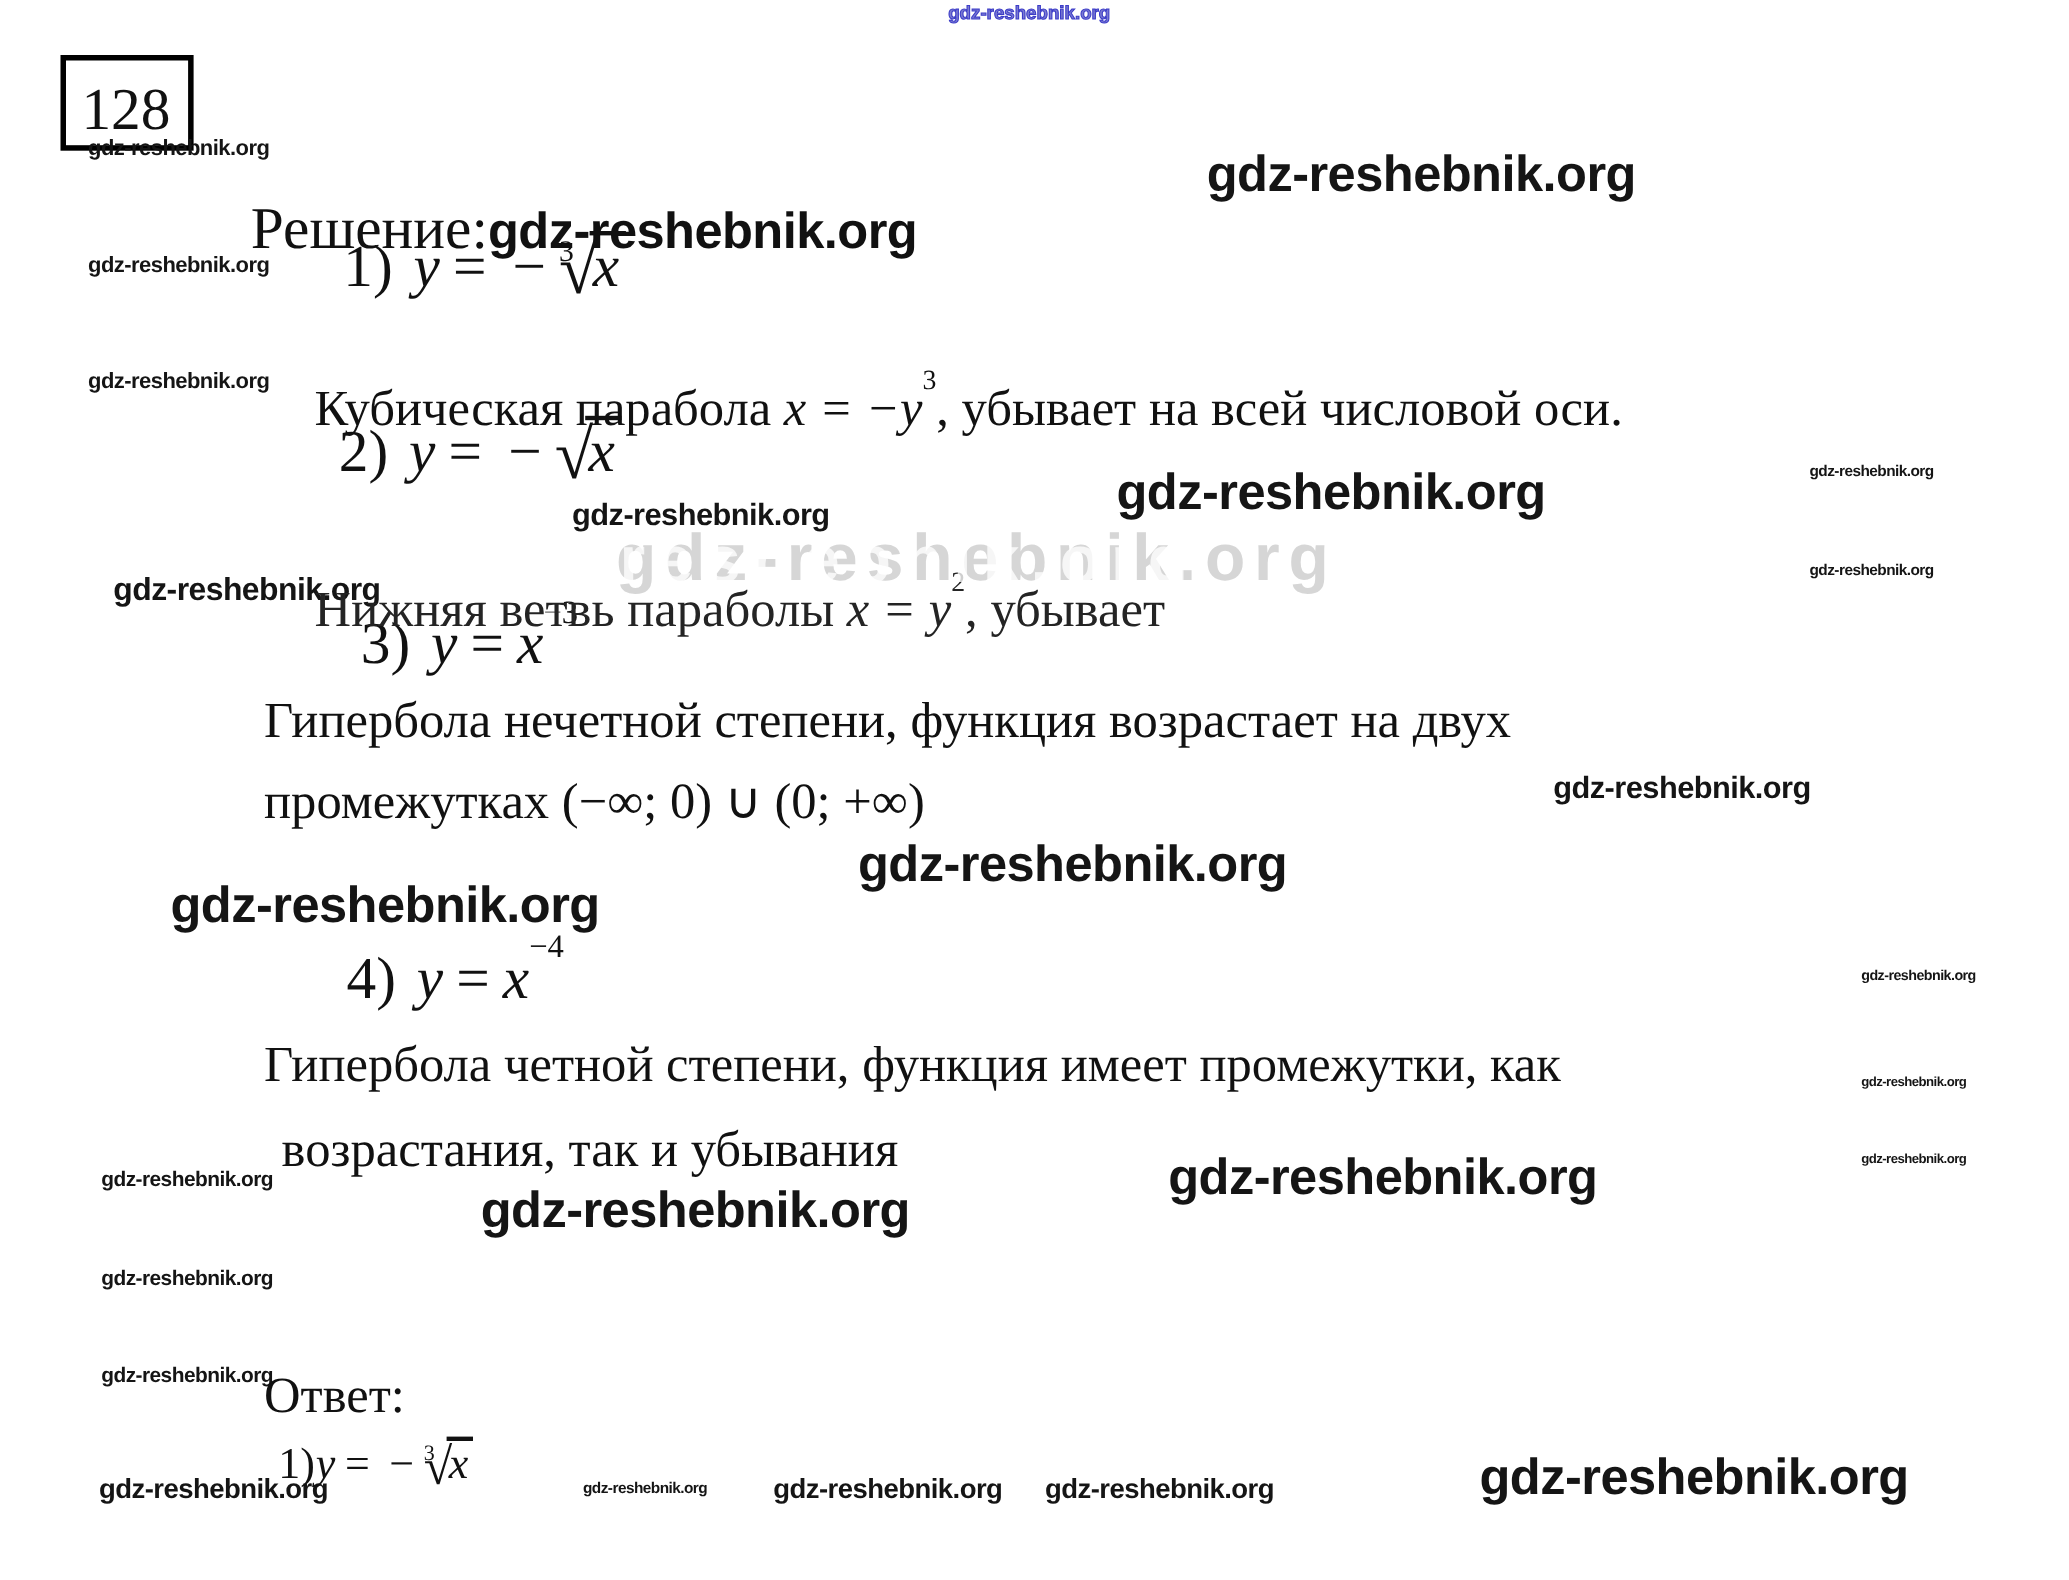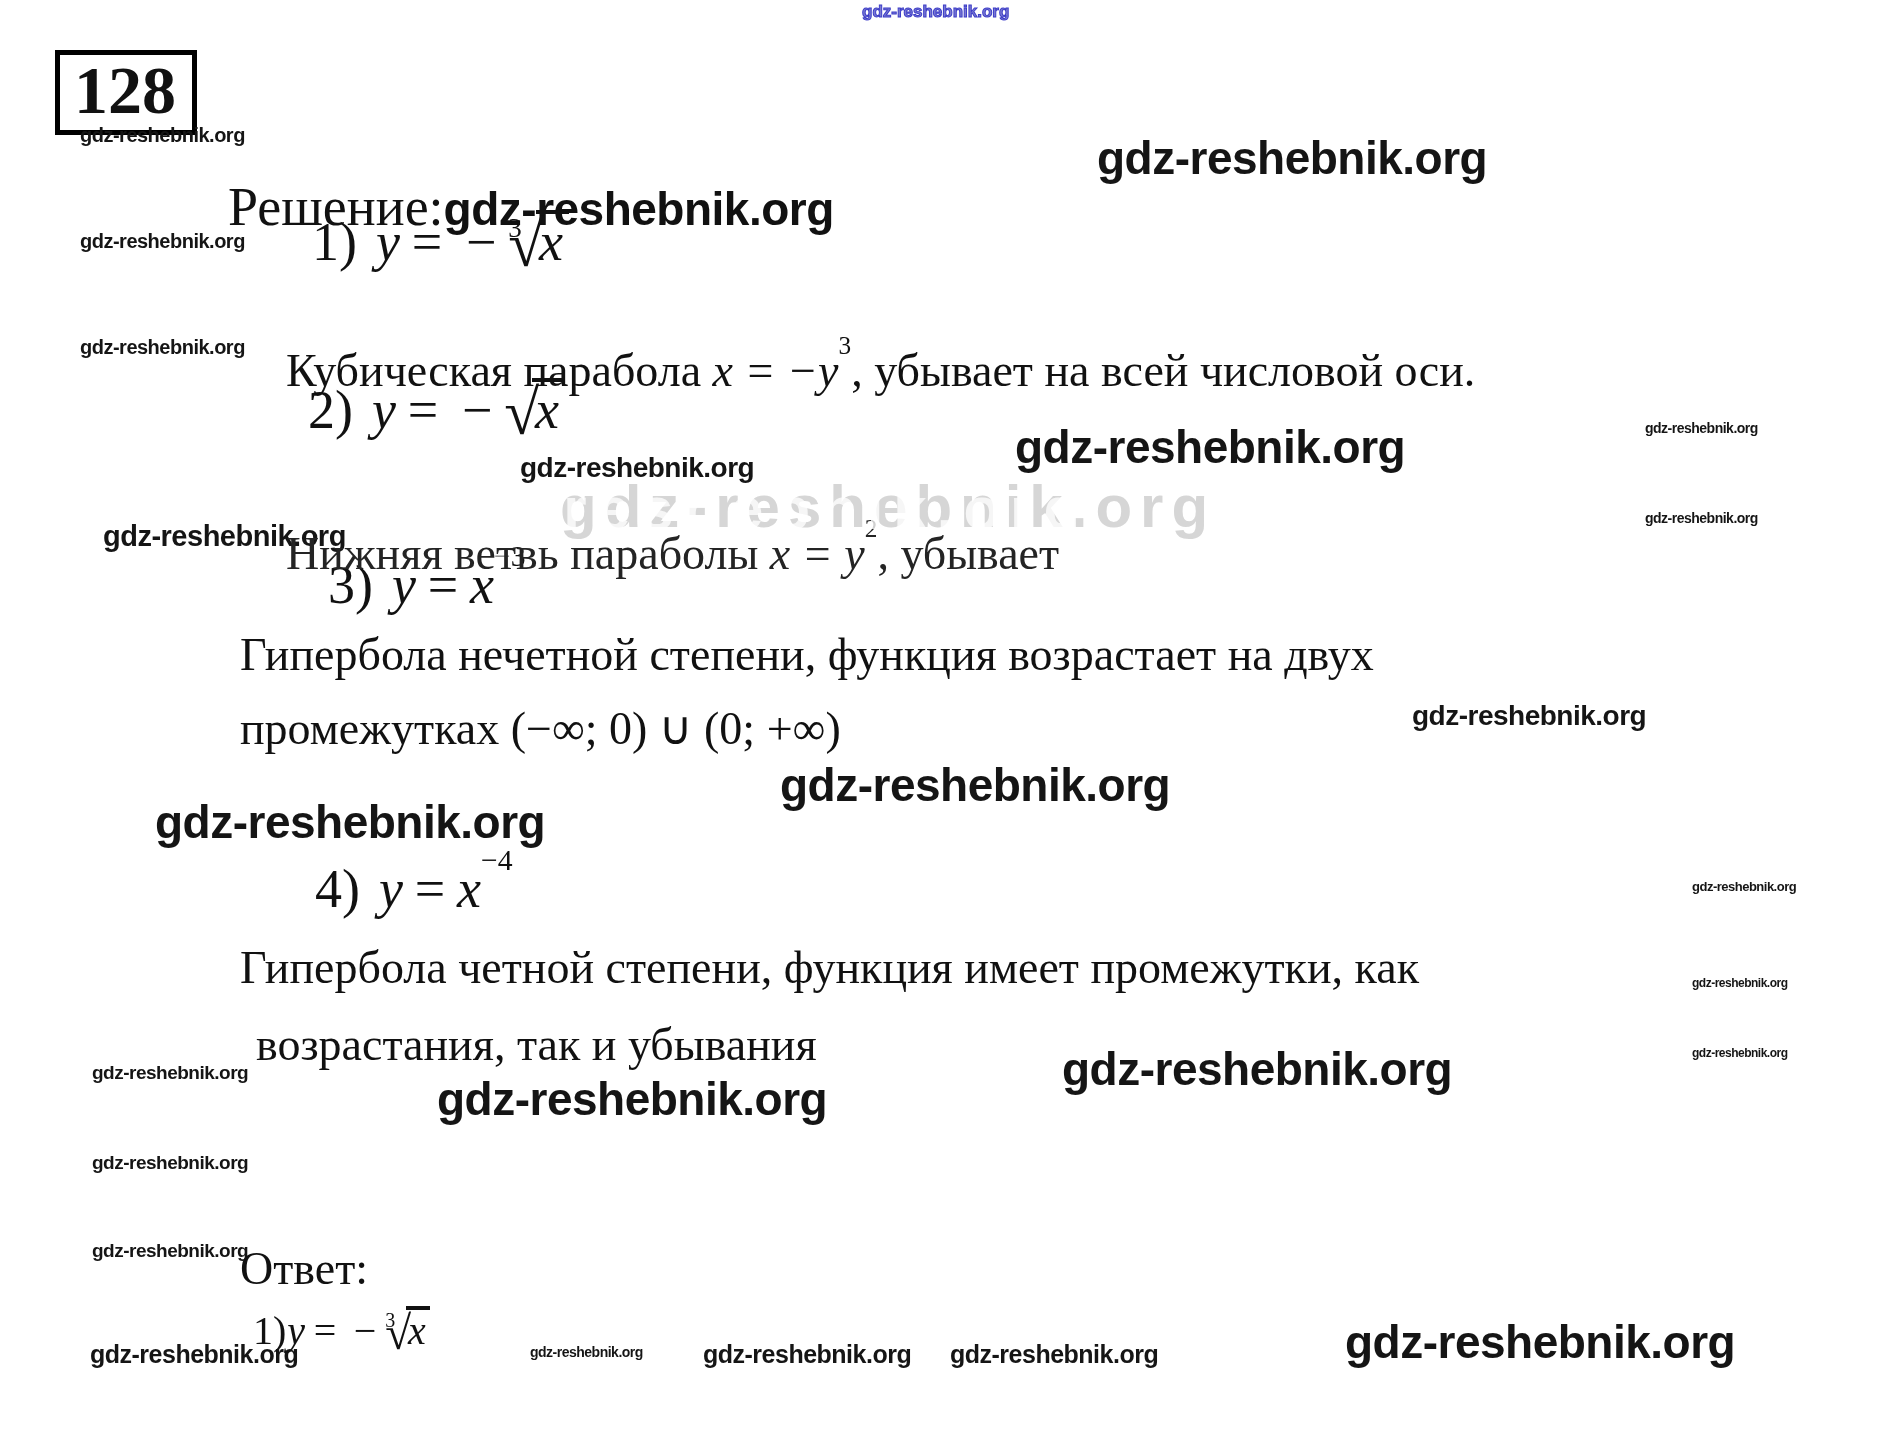--- a/index.html
+++ b/index.html
@@ -6,22 +6,22 @@
   .page{position:relative;width:1881px;height:1436px;background:#ffffff;overflow:hidden;
         font-family:"Liberation Serif",serif;color:#111;}
   
   .wm{position:absolute;font-family:"Liberation Sans",sans-serif;font-weight:700;
       color:#151515;letter-spacing:-0.5px;white-space:nowrap;}
   .wm-blue{position:absolute;font-family:"Liberation Sans",sans-serif;font-weight:700;
       color:#7a7ad0;-webkit-text-stroke:1px #3c3cc8;white-space:nowrap;}
   .wm-ghost-gray{color:#b5b5b5;opacity:.55;z-index:3;}
   .wm-ghost-white{color:#ffffff;opacity:.78;z-index:4;}
   
-  .numbox{position:absolute;left:55px;top:50px;border:5px solid #000;padding:0 16px 4px 14px;
-      font-weight:700;font-size:68px;line-height:1.05;font-family:"Liberation Serif",serif;}
+  .numbox{position:absolute;left:55px;top:50px;border:5px solid #000;padding:16px 16px 4px 14px;
+      font-weight:400;font-size:54px;line-height:1.05;font-family:"Liberation Serif",serif;}
   
   .tline{position:absolute;font-size:46px;white-space:pre;line-height:1.1;}
   .mi{font-style:italic;}
   sup.s{font-size:0.55em;position:relative;top:-0.6em;line-height:0;}
   sup.s .ghostminus{color:#8f8f8f;}
   
   .formula{position:absolute;font-size:54px;white-space:nowrap;line-height:1.1;}
   .formula .lbl{margin-right:0.35em;}
   .formula.tight .lbl{margin-right:0.02em;}
   .formula .op{margin:0 0.22em;}

